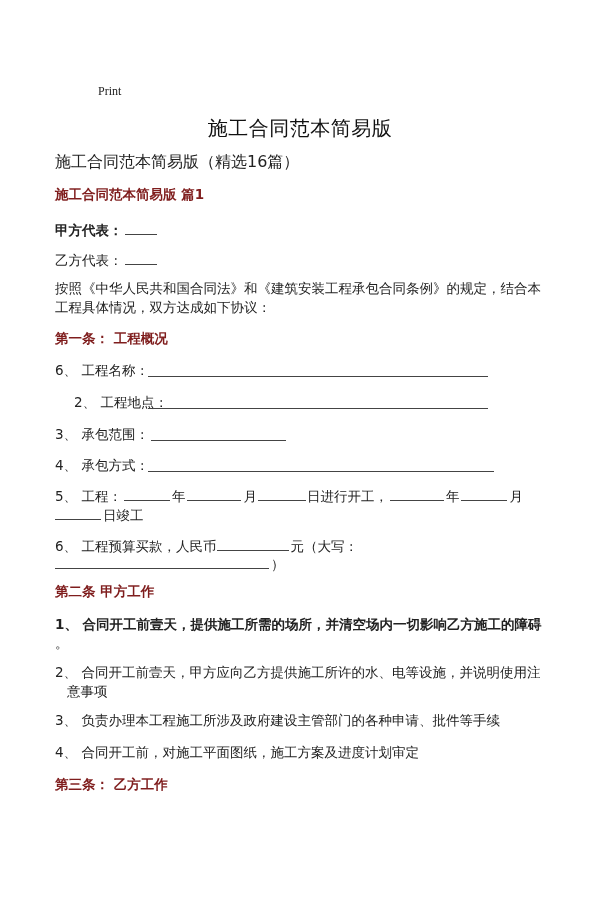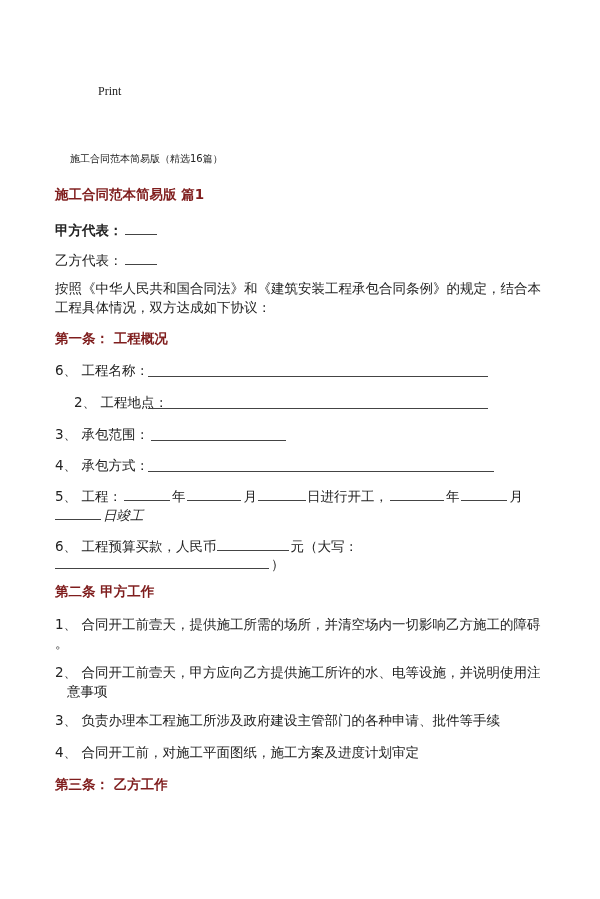--- a/index.html
+++ b/index.html
@@ -29,22 +29,22 @@
       margin-left: 43px;
     }
     .doc-title {
       left: 0; width: 600px; top: 115px;
       text-align: center;
       font-size: 20px;
       letter-spacing: 0.5px;
       color: #111;
     }
     .subtitle {
-      left: 70px; top: 152px;
-      font-size: 10px;
+      left: 55px; top: 152px;
+      font-size: 16px;
       color: #222;
     }
     .heading {
       font-weight: bold;
       font-size: 13.5px;
       color: #7f1d1d;
     }
     .line {
       font-size: 13.5px;
       color: #222;
@@ -56,20 +56,21 @@
       vertical-align: baseline;
     }
   </style>
 </head>
 <body>
 
 <div class="page">
 
   <div class="abs print-label">Print</div>
 
+  <div class="abs doc-title">施工合同范本简易版</div>
 
   <div class="abs subtitle">施工合同范本简易版（精选16篇）</div>
 
   <div class="abs heading" style="left:55px; top:186px;">施工合同范本简易版 篇1</div>
 
   <div class="abs line" style="left:55px; top:220px;font-weight:bold;">
     <span>甲方代表：</span><span class="blank" style="width:32px; margin-left:2px;"></span>
   </div>
   <div class="abs line" style="left:55px; top:250px;">
     <span>乙方代表：</span><span class="blank" style="width:32px; margin-left:2px;"></span>
@@ -96,34 +97,34 @@
   <div class="abs" style="left:151px; top:426px; width:135px; height:14px; border-bottom:1.5px solid #444;"></div>
 
   <div class="abs line" style="left:55px; top:457px;">
     <span>4、 承包方式：</span>
   </div>
   <div class="abs" style="left:148px; top:457px; width:346px; height:14px; border-bottom:1.5px solid #444;"></div>
 
   <div class="abs line" style="left:55px; top:486px;">
     <span>5、 工程：</span><span class="blank" style="width:46px; margin:0 2px;"></span><span>年</span><span class="blank" style="width:54px; margin:0 2px;"></span><span>月</span><span class="blank" style="width:48px; margin:0 1px;"></span><span>日进行开工，</span><span class="blank" style="width:54px; margin:0 2px;"></span><span>年</span><span class="blank" style="width:46px; margin:0 2px;"></span><span>月</span>
   </div>
-  <div class="abs line" style="left:55px; top:505px;font-style:italic;">
+  <div class="abs line" style="left:55px; top:505px;">
     <span class="blank" style="width:46px; margin-right:2px;"></span><span>日竣工</span>
   </div>
 
   <div class="abs line" style="left:55px; top:536px;">
     <span>6、 工程预算买款，人民币</span><span class="blank" style="width:72px; margin:0 1px;"></span><span>元（大写：</span>
   </div>
   <div class="abs line" style="left:55px; top:554px;">
     <span class="blank" style="width:214px; margin-right:2px;"></span><span>）</span>
   </div>
 
   <div class="abs heading" style="left:55px; top:583px;">第二条 甲方工作</div>
 
-  <div class="abs line" style="left:55px; top:616px;">1、 合同开工前壹天，提供施工所需的场所，并清空场内一切影响乙方施工的障碍</div>
+  <div class="abs line" style="left:55px; top:616px;font-weight:bold;">1、 合同开工前壹天，提供施工所需的场所，并清空场内一切影响乙方施工的障碍</div>
   <div class="abs line" style="left:55px; top:635px;">。</div>
 
   <div class="abs line" style="left:55px; top:664px;">2、 合同开工前壹天，甲方应向乙方提供施工所许的水、电等设施，并说明使用注</div>
   <div class="abs line" style="left:55px; top:683px;margin-left:12px;">意事项</div>
 
   <div class="abs line" style="left:55px; top:712px;">3、 负责办理本工程施工所涉及政府建设主管部门的各种申请、批件等手续</div>
 
   <div class="abs line" style="left:55px; top:744px;">4、 合同开工前，对施工平面图纸，施工方案及进度计划审定</div>
 
   <div class="abs heading" style="left:55px; top:776px;">第三条： 乙方工作</div>

